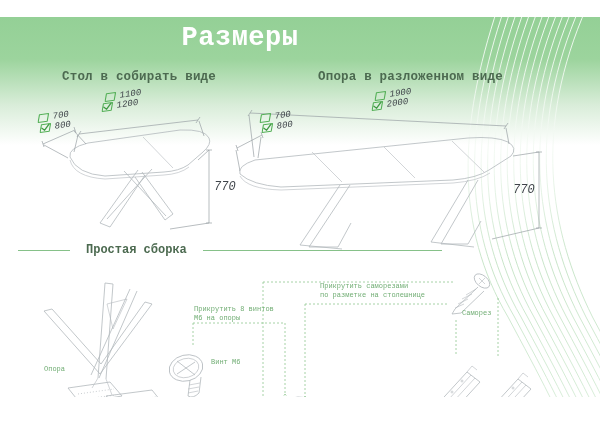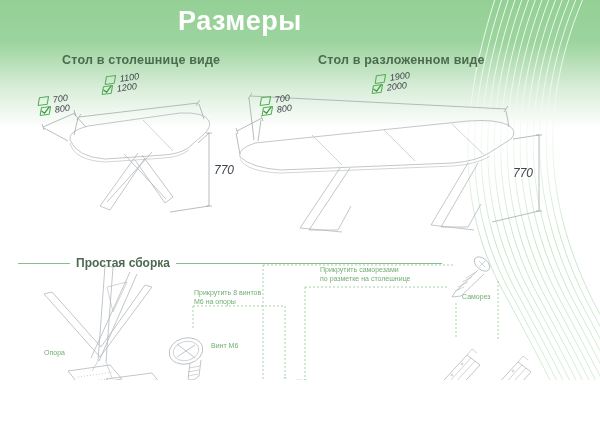--- a/index.html
+++ b/index.html
@@ -1,19 +1,20 @@
 <!DOCTYPE html>
 <html><head>
 <meta charset="utf-8">
 <style>
   html,body{margin:0;padding:0;background:#fff;}
   .canvas{
     position:relative;width:600px;height:380px;overflow:hidden;
-    font-family:Liberation Sans, sans-serif;
+    font-family:Liberation Mono, monospace;
     background:linear-gradient(180deg,#94d096 0px,#9cd49d 42px,#d9edd9 88px,#ffffff 128px);
+    margin-top:17px;
   }
   svg{position:absolute;left:0;top:0;}
   .fan{z-index:1;}
   .draw{z-index:2;}
   .title{
     position:absolute;left:0;top:6px;width:480px;text-align:center;
     color:#ffffff;font-size:27px;font-weight:bold;letter-spacing:.5px;z-index:3;
   }
   .sec-head{
     position:absolute;color:#4c6a50;font-size:12.5px;font-weight:bold;
@@ -24,22 +25,22 @@
     transform:rotate(-8deg);transform-origin:left center;
   }
   .dim-text{
     font-style:italic;font-size:9px;color:#3f444a;white-space:nowrap;
   }
   .dim-plain{position:absolute;z-index:4;font-style:italic;font-size:12px;color:#3f444a;}
   .cb{position:static;width:13px;height:10px;flex:0 0 auto;}
   .cb path{fill:none;stroke:#55b058;stroke-width:1.1;stroke-linejoin:round;}
   .cb .tick{stroke:#3f9a43;stroke-width:1.3;stroke-linecap:round;}
   .divider{
-    position:absolute;left:18px;top:256px;width:424px;display:flex;
-    align-items:center;gap:6px;z-index:3;
+    position:absolute;left:18px;top:226px;width:424px;display:flex;
+    align-items:center;gap:16px;z-index:3;
   }
   .dline{height:1px;background:#86c189;}
   .dline.a{width:52px;flex:0 0 auto;}
   .dline.b{flex:1;}
   .divider .dtext{color:#4c6a50;font-size:12px;font-weight:bold;white-space:nowrap;}
   .glabel{
     position:absolute;color:#72ae75;font-size:7px;line-height:1.3;
     white-space:pre-line;z-index:4;
   }
   .wire{fill:none;stroke:#b3b9bd;stroke-width:0.8;stroke-linejoin:round;}
@@ -162,22 +163,22 @@
       <path class="gdash" d="M263,265 L263,384 M263,384 L251,401 M263,384 L275,399"></path>
       <path class="gdash" d="M305,287 L447,287"></path>
       <path class="gdash" d="M305,287 L305,379 M305,379 L294,395 M305,379 L316,393"></path>
       <path class="gdash" d="M193,306 L285,306 M193,306 L193,330 M285,306 L285,377 M285,377 L274,393 M285,377 L296,391"></path>
       <path class="gdash" d="M187,381 L187,422 M97,391 L97,414 L170,414 M130,397 L130,422 L293,422 L293,408"></path>
       <path class="gdash" d="M456,303 L456,338 M498,281 L498,341"></path>
     </g>
   </svg>
 
   <div class="title">Размеры</div>
-  <div class="sec-head" style="left:62px;top:53px">Стол в столешнице виде</div>
-  <div class="sec-head" style="left:318px;top:53px">Стол в разложенном виде</div>
+  <div class="sec-head" style="left:62px;top:53px">Стол в собирать виде</div>
+  <div class="sec-head" style="left:318px;top:53px">Опора в разложенном виде</div>
 
   <div class="dim-row" style="left:104px;top:76px">
     <svg class="cb" viewBox="0 0 13 10">
         <path d="M3,1.2 L12.2,1.2 L9.8,8.6 L0.6,8.6 Z"></path>
       </svg>
     <span class="dim-text">1100</span>
   </div>
   <div class="dim-row" style="left:101px;top:86px">
     <svg class="cb" viewBox="0 0 13 10">
         <path d="M3,1.2 L12.2,1.2 L9.8,8.6 L0.6,8.6 Z"></path>

